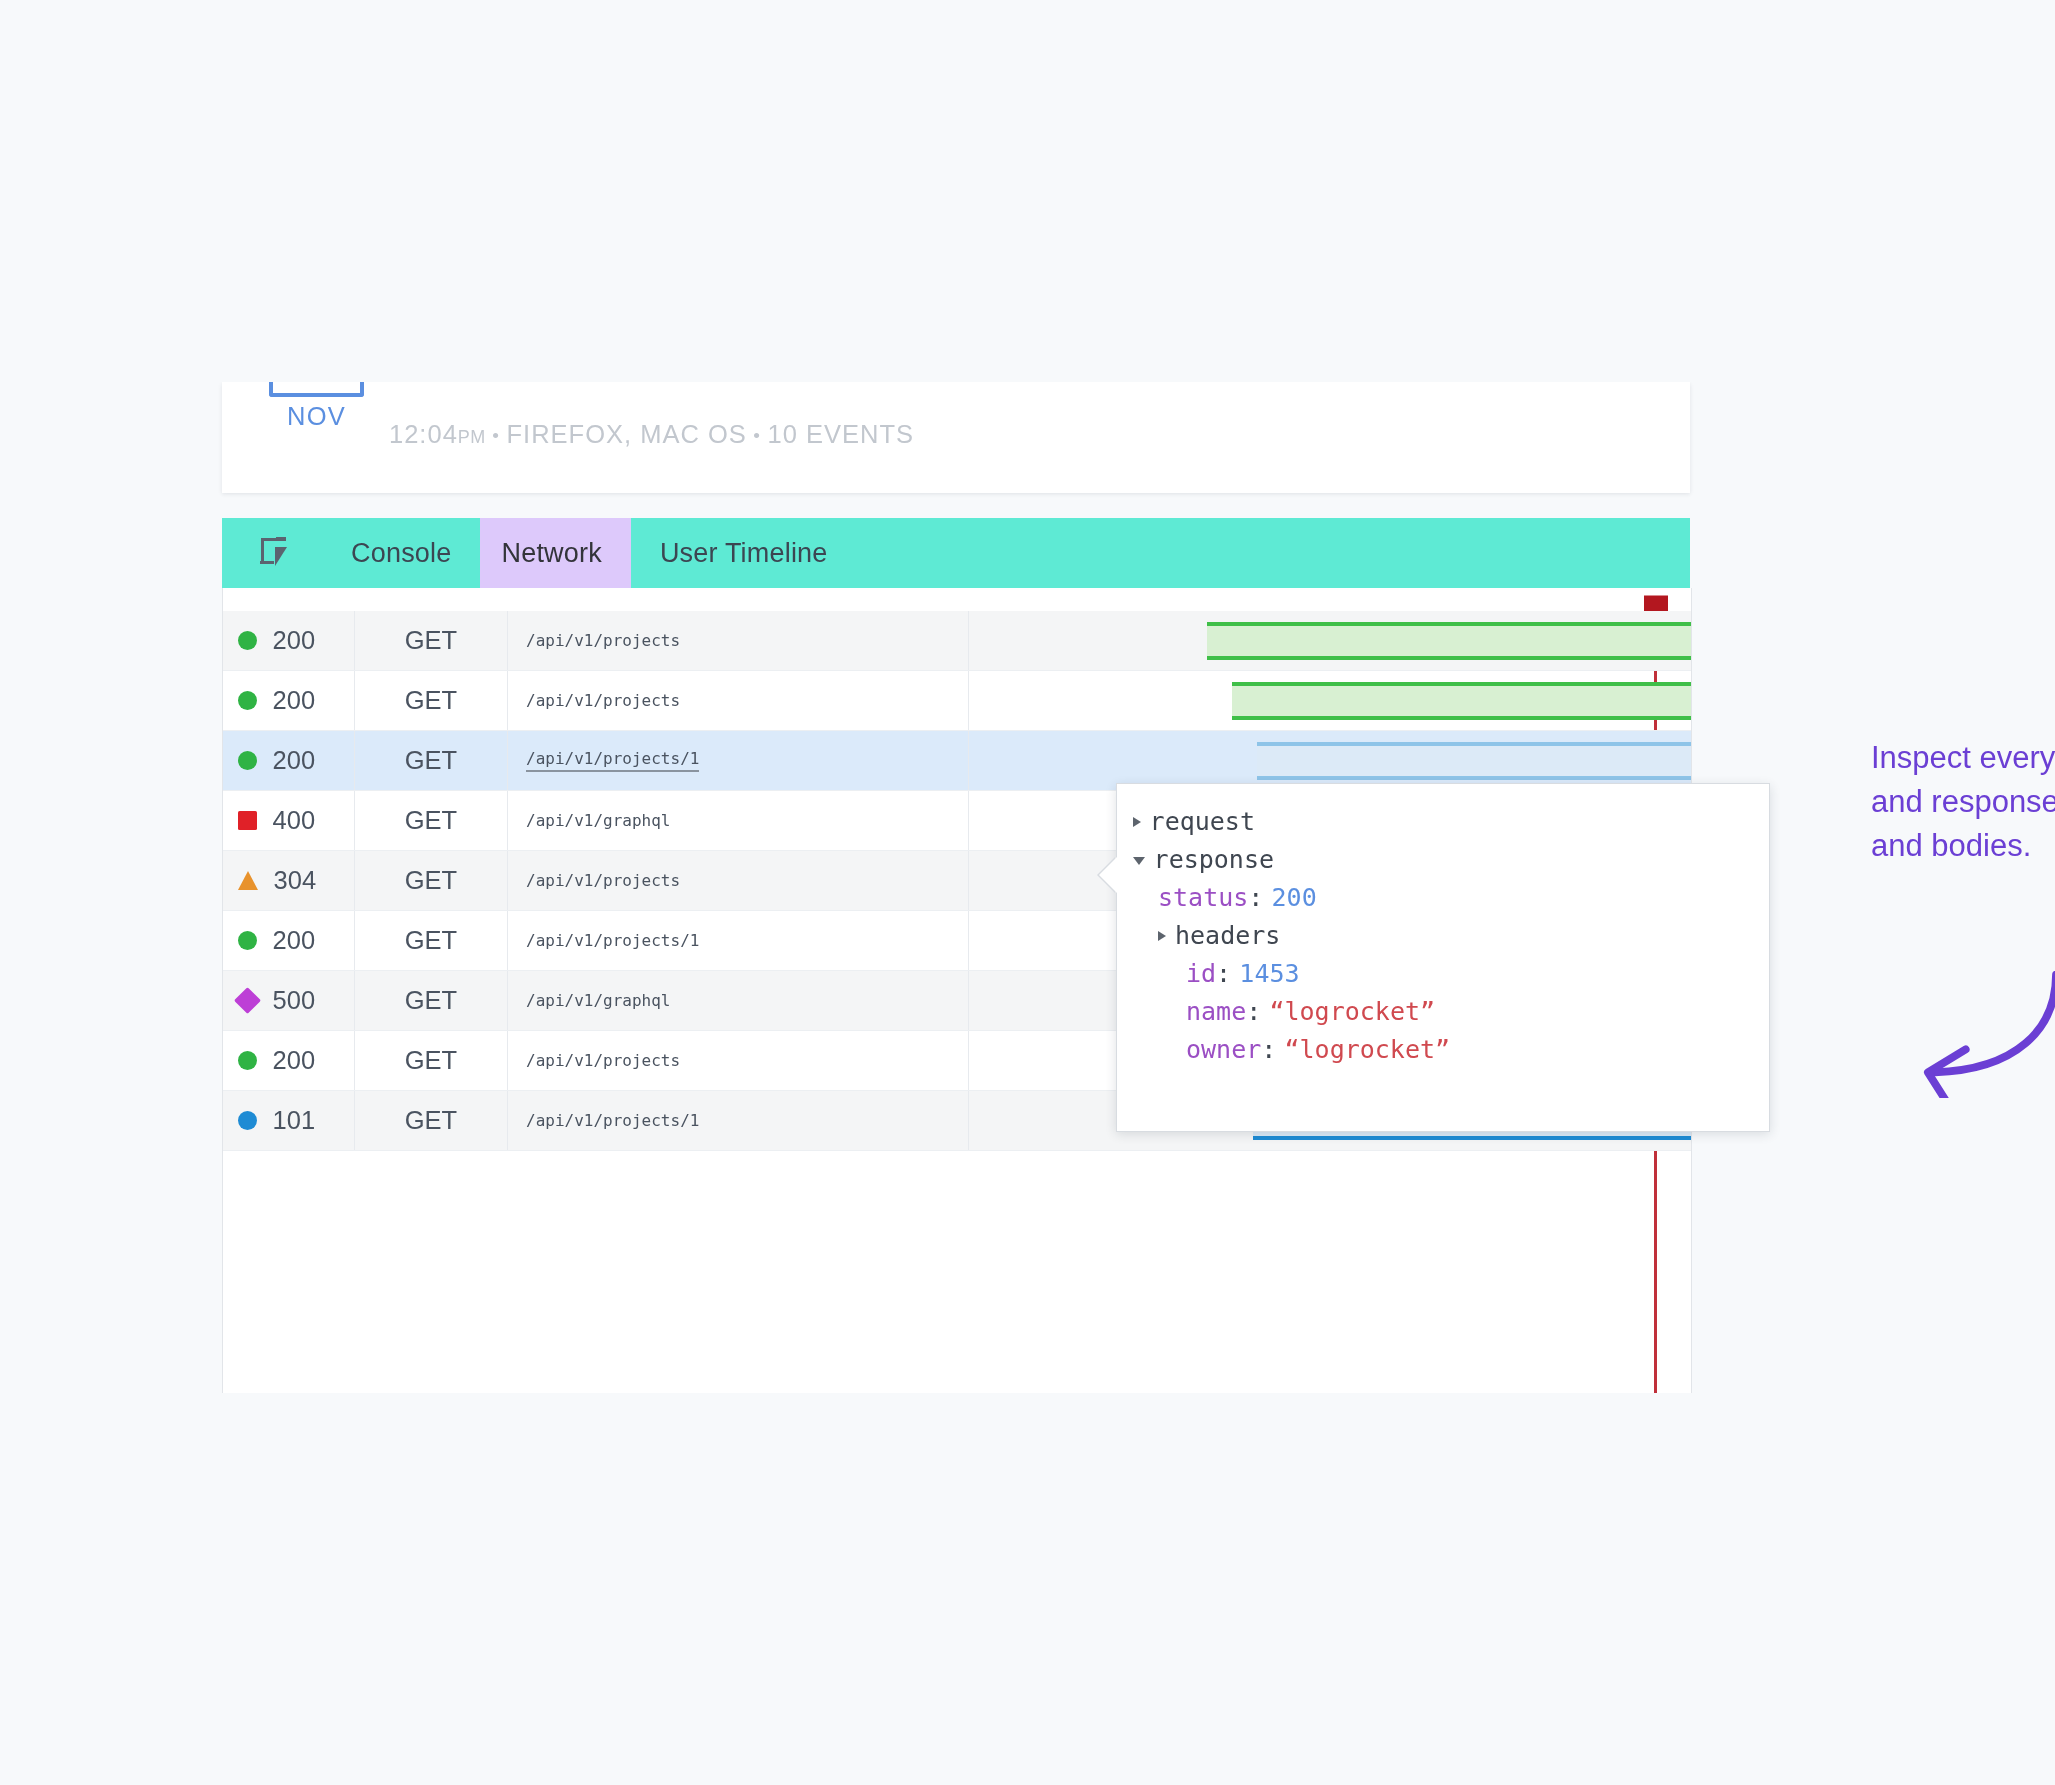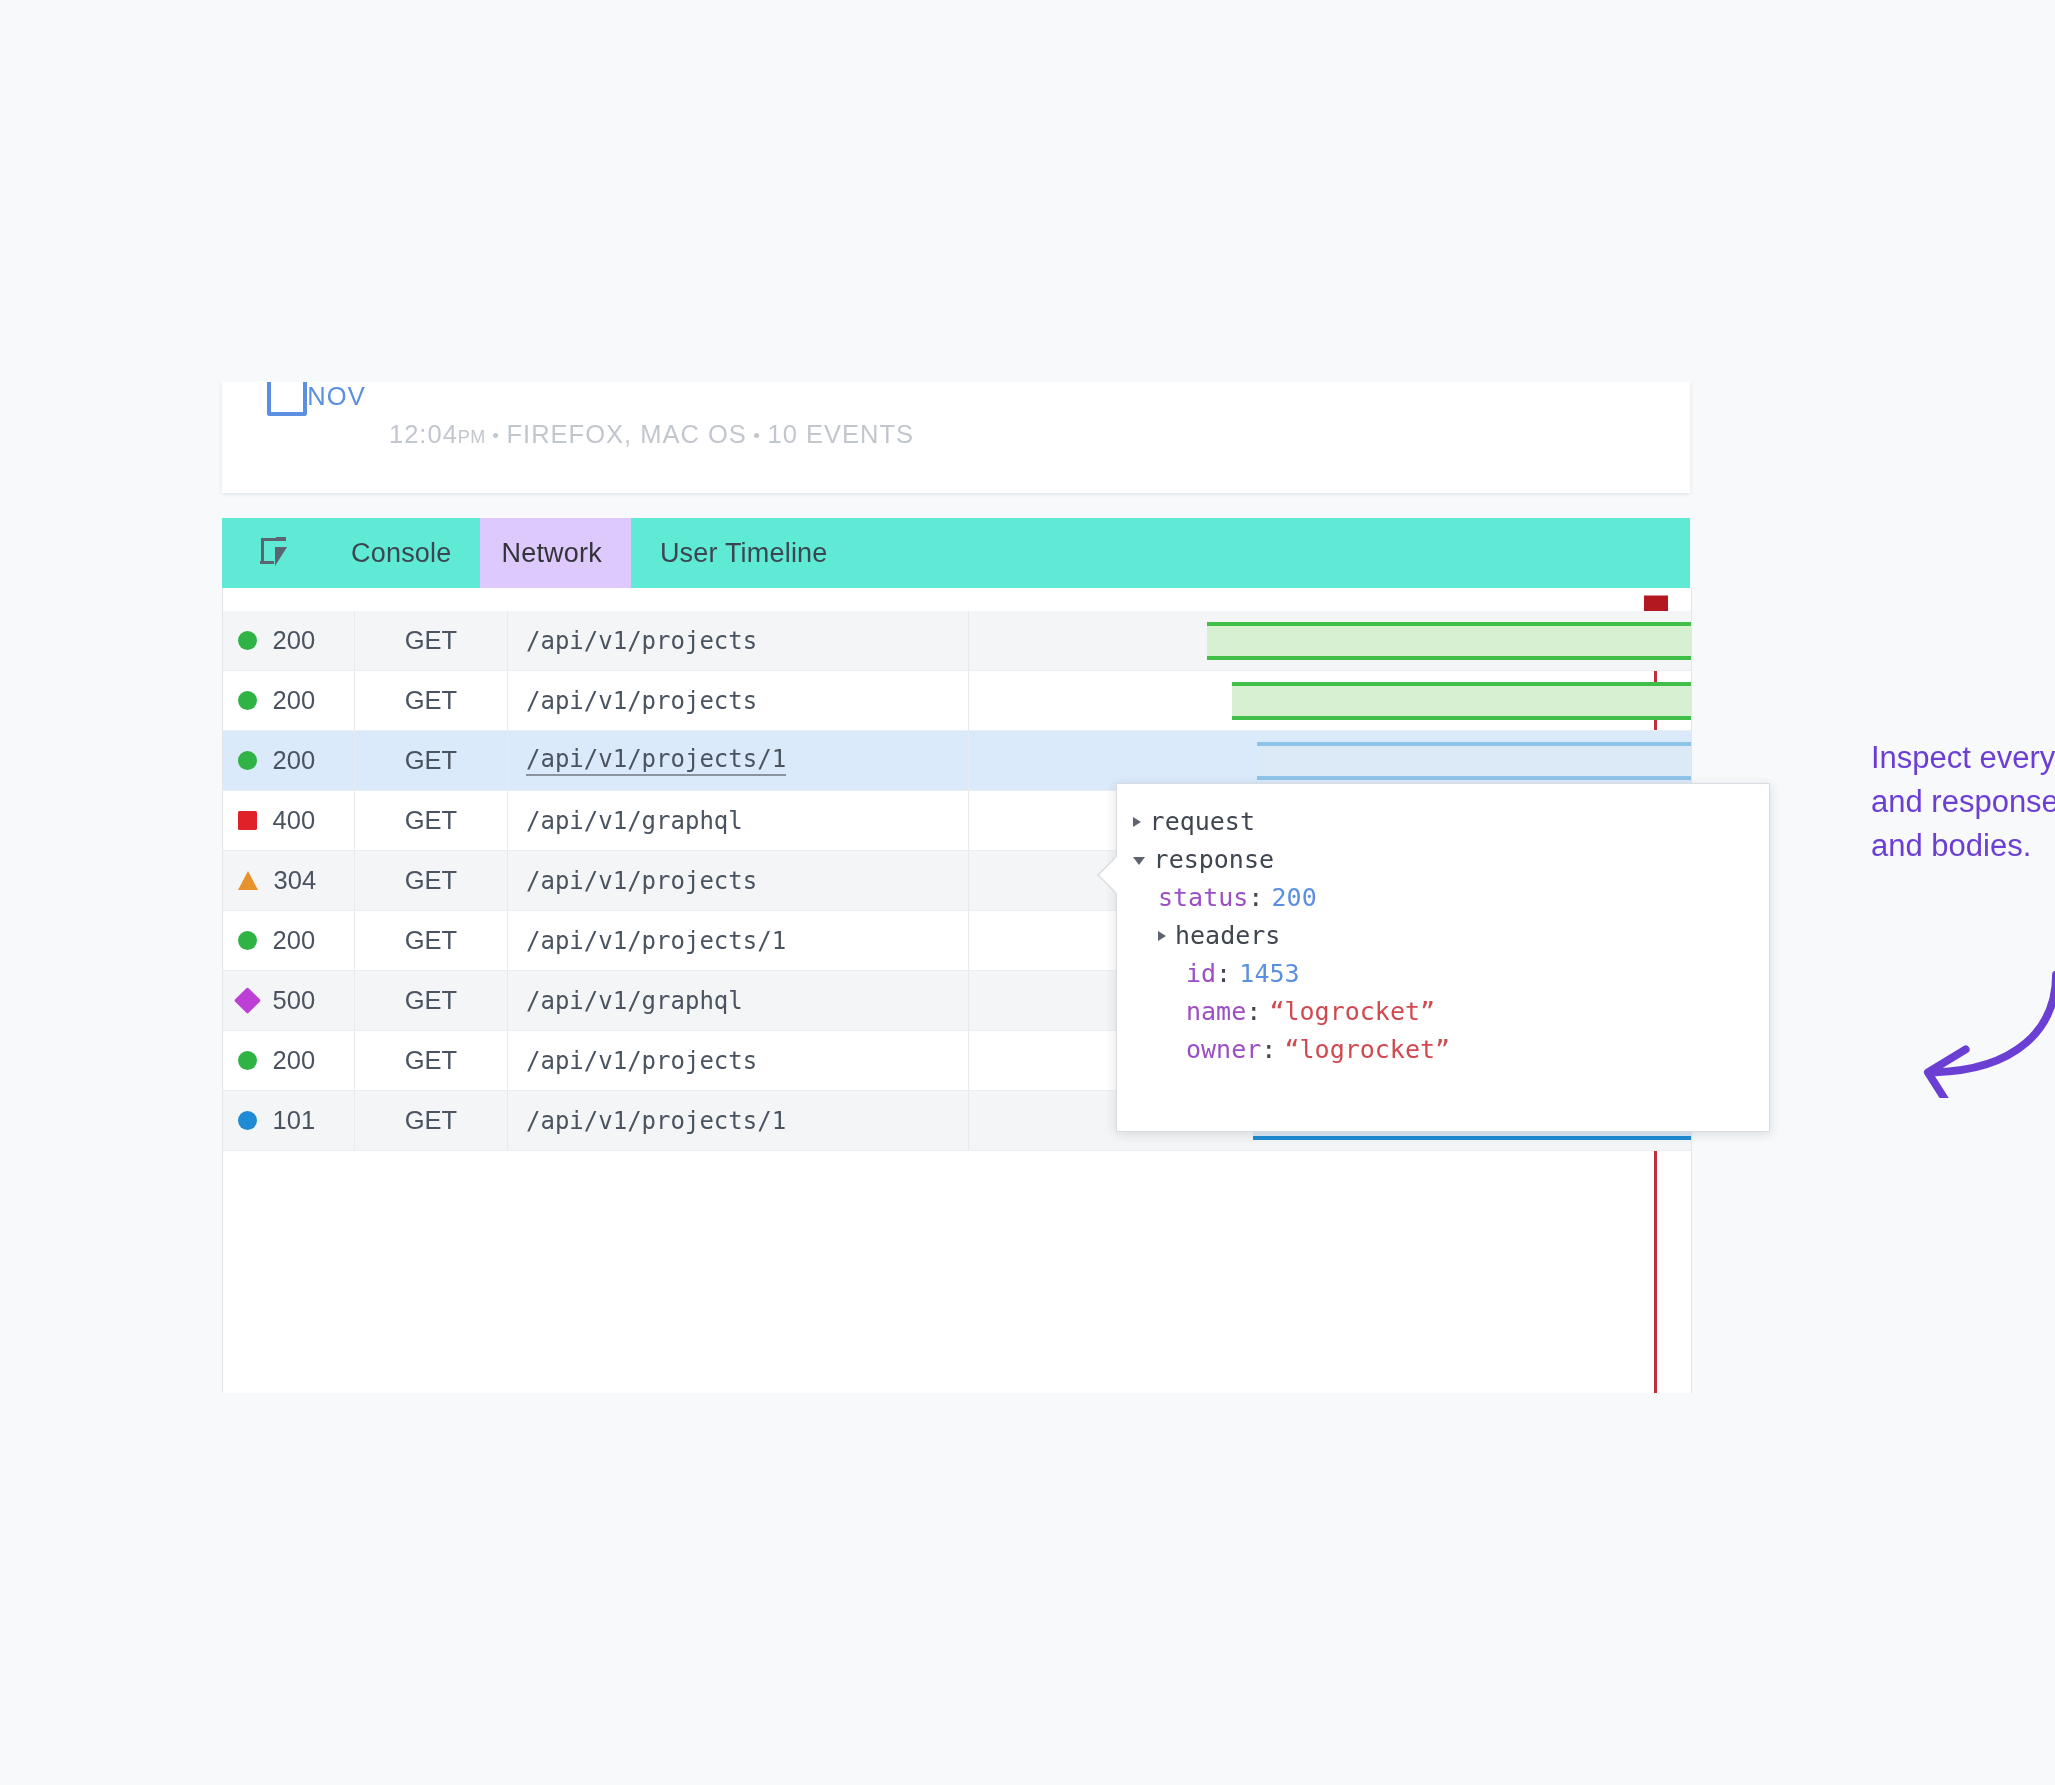--- a/index.html
+++ b/index.html
@@ -18,21 +18,21 @@
 
   
   .session-card{
     position:absolute;left:41px;top:0px;width:1468px;height:111px;
     background:#ffffff;
     box-shadow:0 1.6px 4.1px rgba(30,40,60,.10);
     display:flex;align-items:center;
   }
   .cal-badge{
     position:absolute;left:45px;top:-25px;width:99px;height:74px;
-    display:flex;flex-direction:row;align-items:center;justify-content:flex-end;
+    display:flex;flex-direction:column;align-items:center;justify-content:flex-end;
   }
   .cal-box{
     width:95px;height:44px;border:4.1px solid #5b8fe0;border-top:none;
     border-radius:0 0 3.3px 3.3px;box-sizing:border-box;background:#fff;
   }
   .cal-month{
     margin-top:5px;color:#5b8fe0;font-size:25.5px;letter-spacing:1.2px;font-weight:400;
   }
   .session-meta{
     position:absolute;left:167px;top:38px;
@@ -112,21 +112,21 @@
     box-sizing:border-box;border-right:0.8px solid #e7eaee;height:100%;
   }
   .c-method{
     width:152px;text-align:center;border-right:0.8px solid #e7eaee;height:100%;
     display:flex;align-items:center;justify-content:center;
   }
   .c-endpoint{
     width:461px;height:100%;display:flex;align-items:center;padding-left:18px;
     box-sizing:border-box;border-right:0.8px solid #e7eaee;
   }
-  .c-endpoint span{font-family:"DejaVu Sans Mono",monospace;font-size:24px;color:#4a5360;}
+  .c-endpoint span{font-family:"DejaVu Sans Mono",monospace;font-size:16px;color:#4a5360;}
   .row.sel .c-endpoint span{border-bottom:2.9px solid #8a949f;padding-bottom:1.6px;}
   .c-wf{flex:1;height:100%;position:relative;}
 
   .sdot{width:19px;height:19px;flex:0 0 auto;}
   .sdot.circle{border-radius:50%;}
   .sdot.square{border-radius:1.6px;}
   .sdot.triangle{
     width:0;height:0;background:transparent!important;
     border-left:10.7px solid transparent;border-right:10.7px solid transparent;
     border-bottom:19px solid #e8922c;

